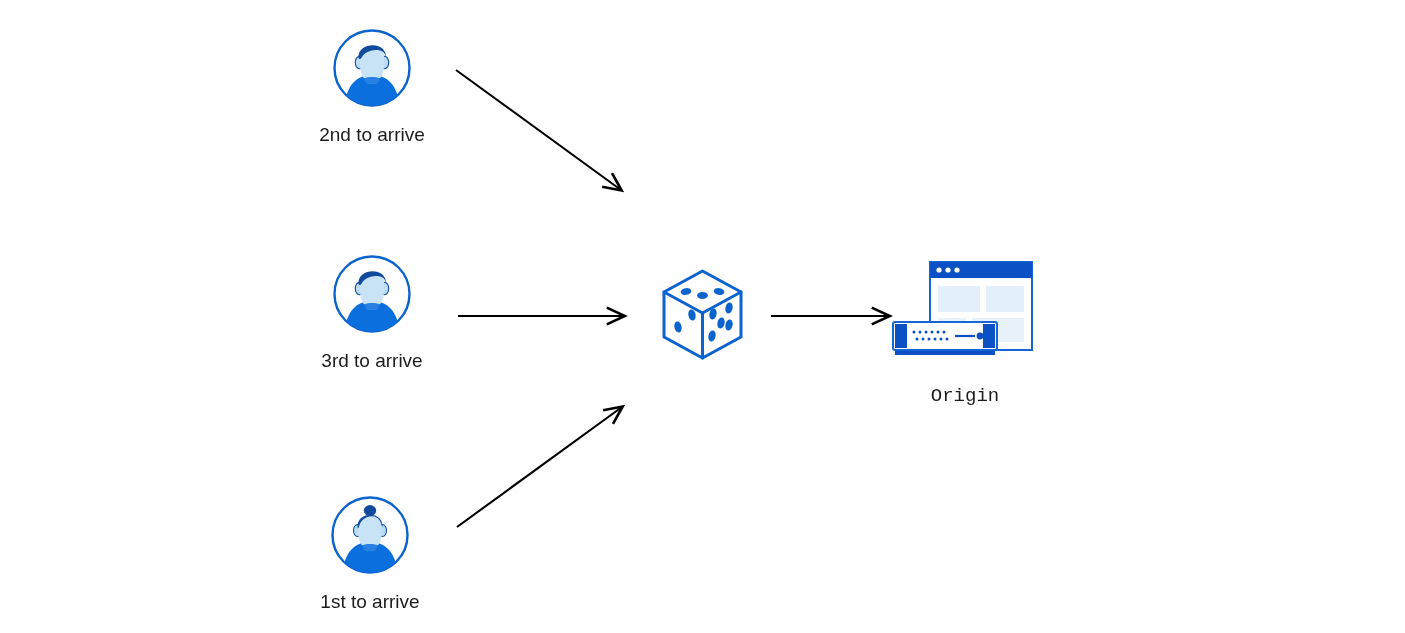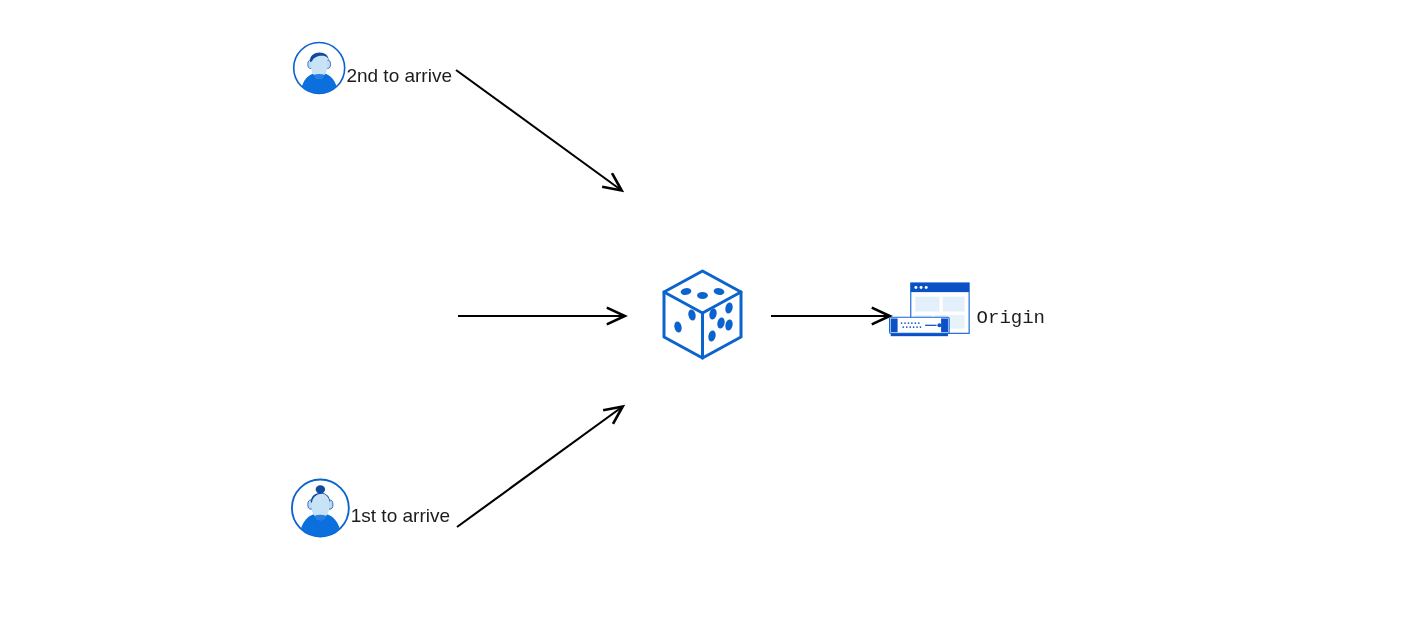--- a/index.html
+++ b/index.html
@@ -17,37 +17,37 @@
     width: 1405px;
     height: 633px;
     background: #ffffff;
     overflow: hidden;
   }
 
   
   .node {
     position: absolute;
     display: flex;
-    flex-direction: row;
+    flex-direction: column;
     align-items: center;
   }
   .node-label {
     font-size: 19px;
     line-height: 24px;
     color: #1c1c1c;
     white-space: nowrap;
     font-weight: 400;
   }
 
   .avatar-node { width: 160px; }
   .avatar-node .node-label { margin-top: 15px; }
 
   .client-1 { left: 292px; top: 28px; }
   .client-2 { left: 292px; top: 254px; }
-  .client-3 { left: 290px; top: 468px; }
+  .client-3 { left: 290px; top: 495px; }
 
   .dice-node { left: 655px; top: 265px; width: 95px; }
   .origin-node { left: 885px; top: 252px; width: 160px; }
   .origin-node .node-label { margin-top: 14px; font-family: Liberation Mono, monospace; }
 
   
   #arrows {
     position: absolute;
     left: 0;
     top: 0;
@@ -89,20 +89,38 @@
         <ellipse cx="27.5" cy="34.5" rx="4.2" ry="6.2" fill="#BBDCF4" stroke="#0F4FA8" stroke-width="1.1"></ellipse>
         <ellipse cx="52.5" cy="34.5" rx="4.2" ry="6.2" fill="#BBDCF4" stroke="#0F4FA8" stroke-width="1.1"></ellipse>
         <path d="M28 28 C28 17 52 17 52 28 L52 37 C52 49 46 54 40 54 C34 54 28 49 28 37 Z" fill="#C8E2F6"></path>
         <path d="M26.5 30 C25 14 55 12 54 30 C53 24 50 22 44 22 C38 22 32 25 30 29 C29 31 27 32 26.5 30 Z" fill="#124B9E"></path>
         <path d="M40 49 C34 49 30 51 28 53 C31 55 35 56 40 56 C45 56 49 55 52 53 C50 51 46 49 40 49 Z" fill="#0B6FDE" opacity="0.85"></path>
       </g>
     </svg>
     <div class="node-label">2nd to arrive</div>
   </div>
 
+  <div class="node avatar-node client-2">
+    <svg width="80" height="80" viewBox="0 0 80 80">
+      <circle cx="40" cy="40" r="37.5" fill="#ffffff" stroke="#0B63CE" stroke-width="2.4"></circle>
+      <clipPath id="clipB">
+          <circle cx="40" cy="40" r="37.5"></circle>
+        </clipPath>
+      <g clip-path="url(#clipB)">
+        <path d="M40 47 C24 47 14 58 12 80 L68 80 C66 58 56 47 40 47 Z" fill="#0B6FDE"></path>
+        <path d="M33 44 h14 v9 c0 4 -14 4 -14 0 Z" fill="#BBDCF4"></path>
+        <ellipse cx="27.5" cy="34.5" rx="4.2" ry="6.2" fill="#BBDCF4" stroke="#0F4FA8" stroke-width="1.1"></ellipse>
+        <ellipse cx="52.5" cy="34.5" rx="4.2" ry="6.2" fill="#BBDCF4" stroke="#0F4FA8" stroke-width="1.1"></ellipse>
+        <path d="M28 28 C28 17 52 17 52 28 L52 37 C52 49 46 54 40 54 C34 54 28 49 28 37 Z" fill="#C8E2F6"></path>
+        <path d="M26.5 30 C25 14 55 12 54 30 C53 24 50 22 44 22 C38 22 32 25 30 29 C29 31 27 32 26.5 30 Z" fill="#124B9E"></path>
+        <path d="M40 49 C34 49 30 51 28 53 C31 55 35 56 40 56 C45 56 49 55 52 53 C50 51 46 49 40 49 Z" fill="#0B6FDE" opacity="0.85"></path>
+      </g>
+    </svg>
+    <div class="node-label">3rd to arrive</div>
+  </div>
 
   <div class="node avatar-node client-3">
     <svg width="80" height="80" viewBox="0 0 80 80">
       <circle cx="40" cy="40" r="37.5" fill="#ffffff" stroke="#0B63CE" stroke-width="2.4"></circle>
       <clipPath id="clipC">
           <circle cx="40" cy="40" r="37.5"></circle>
         </clipPath>
       <g clip-path="url(#clipC)">
         <path d="M40 47 C24 47 14 58 12 80 L68 80 C66 58 56 47 40 47 Z" fill="#0B6FDE"></path>
         <path d="M33 44 h14 v9 c0 4 -14 4 -14 0 Z" fill="#BBDCF4"></path>

